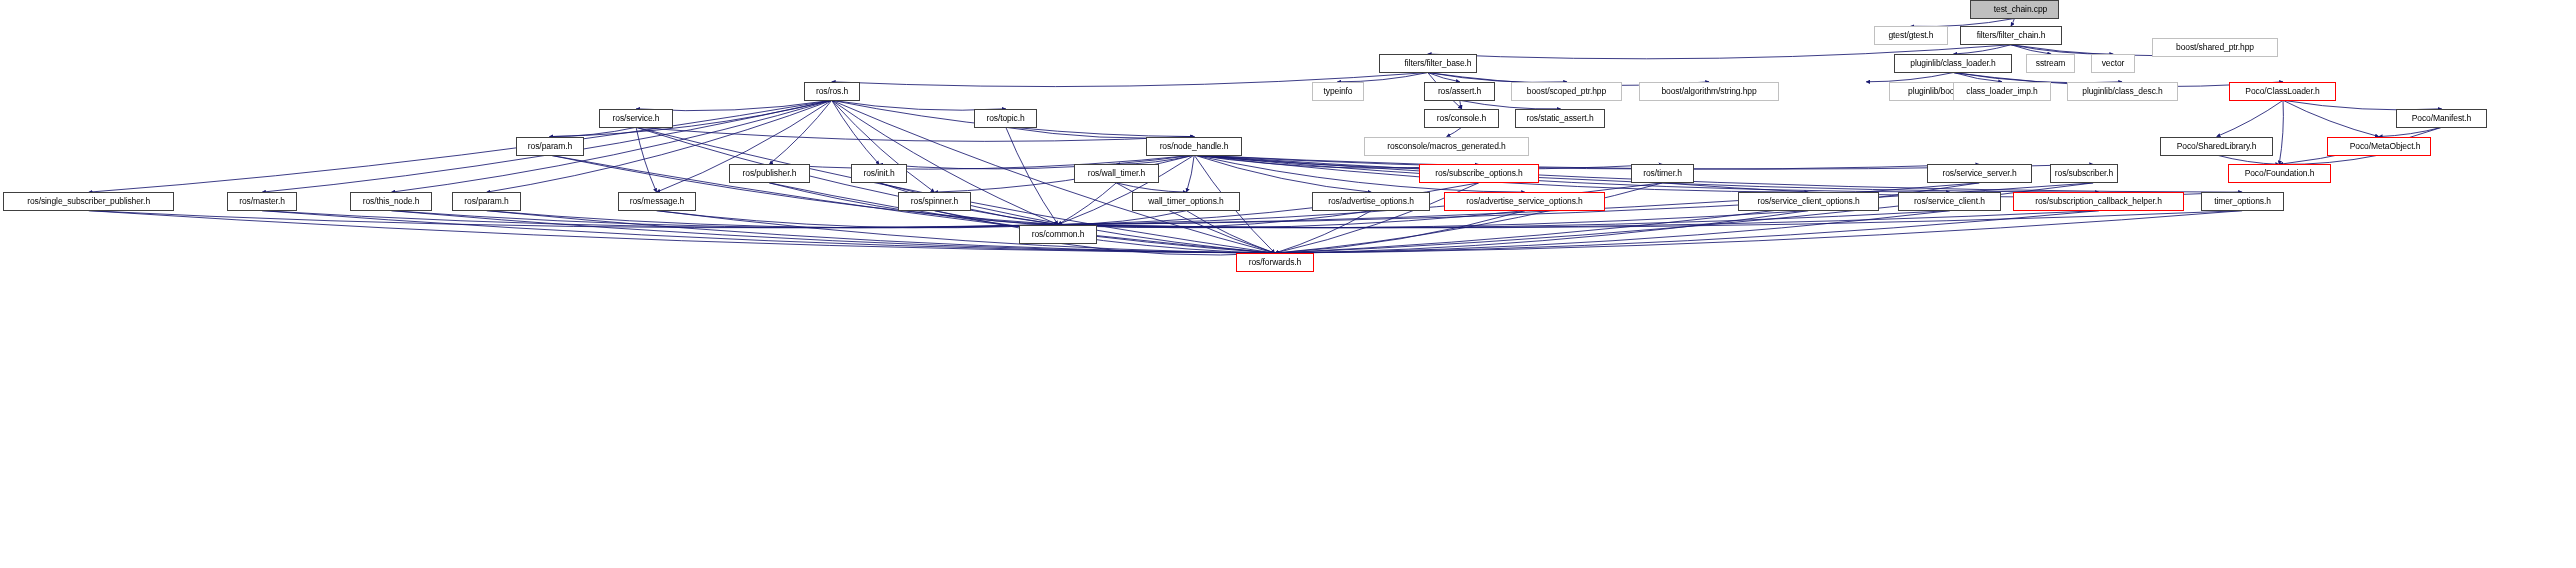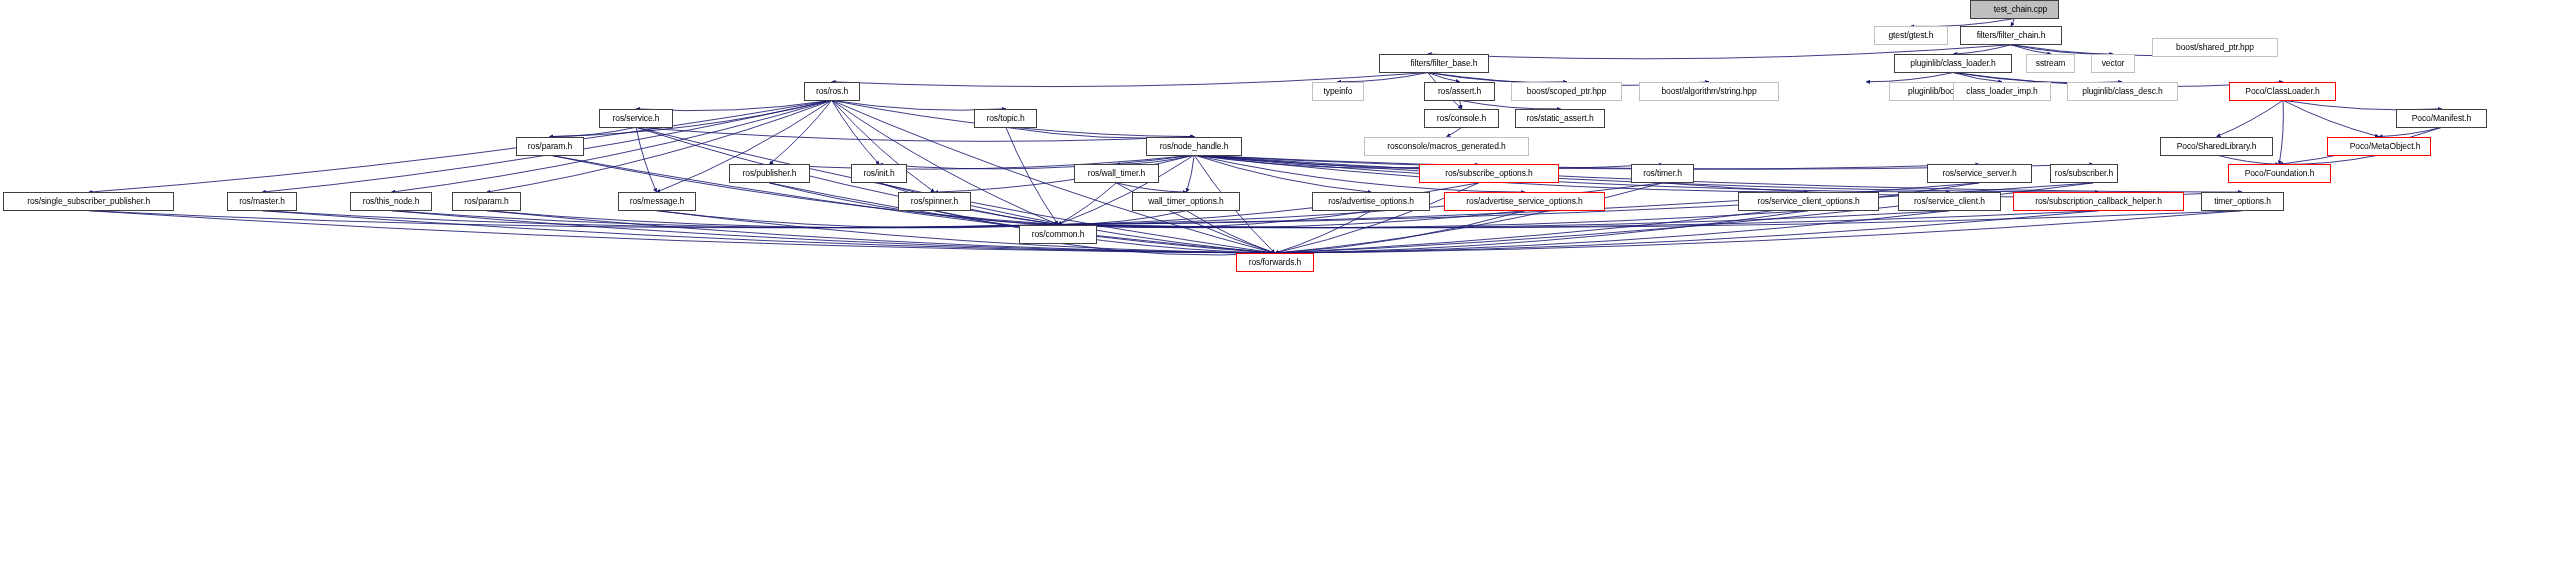--- a/index.html
+++ b/index.html
@@ -180,21 +180,21 @@
   <div id="node-layer">
       <div class="node root" style="left: 1970px; top: 0px; width: 89px;">
         <span>test_chain.cpp</span>
       </div>
       <div class="node light" style="left: 1874px; top: 26px; width: 74px;">
         <span>gtest/gtest.h</span>
       </div>
       <div class="node dark" style="left: 1960px; top: 26px; width: 102px;">
         <span>filters/filter_chain.h</span>
       </div>
-      <div class="node dark" style="left: 1379px; top: 54px; width: 110px; padding-left: 20px;">
+      <div class="node dark" style="left: 1379px; top: 54px; width: 98px; padding-left: 20px;">
         <span>filters/filter_base.h</span>
       </div>
       <div class="node dark" style="left: 1894px; top: 54px; width: 118px;">
         <span>pluginlib/class_loader.h</span>
       </div>
       <div class="node light" style="left: 2026px; top: 54px; width: 49px;">
         <span>sstream</span>
       </div>
       <div class="node light" style="left: 2091px; top: 54px; width: 44px;">
         <span>vector</span>
@@ -261,21 +261,21 @@
       </div>
       <div class="node dark" style="left: 729px; top: 164px; width: 81px;">
         <span>ros/publisher.h</span>
       </div>
       <div class="node dark" style="left: 851px; top: 164px; width: 56px;">
         <span>ros/init.h</span>
       </div>
       <div class="node dark" style="left: 1074px; top: 164px; width: 85px;">
         <span>ros/wall_timer.h</span>
       </div>
-      <div class="node red" style="left: 1419px; top: 164px; width: 140px;">
+      <div class="node red" style="left: 1419px; top: 164px; width: 120px;">
         <span>ros/subscribe_options.h</span>
       </div>
       <div class="node dark" style="left: 1631px; top: 164px; width: 63px;">
         <span>ros/timer.h</span>
       </div>
       <div class="node dark" style="left: 1927px; top: 164px; width: 105px;">
         <span>ros/service_server.h</span>
       </div>
       <div class="node dark" style="left: 2050px; top: 164px; width: 68px;">
         <span>ros/subscriber.h</span>

